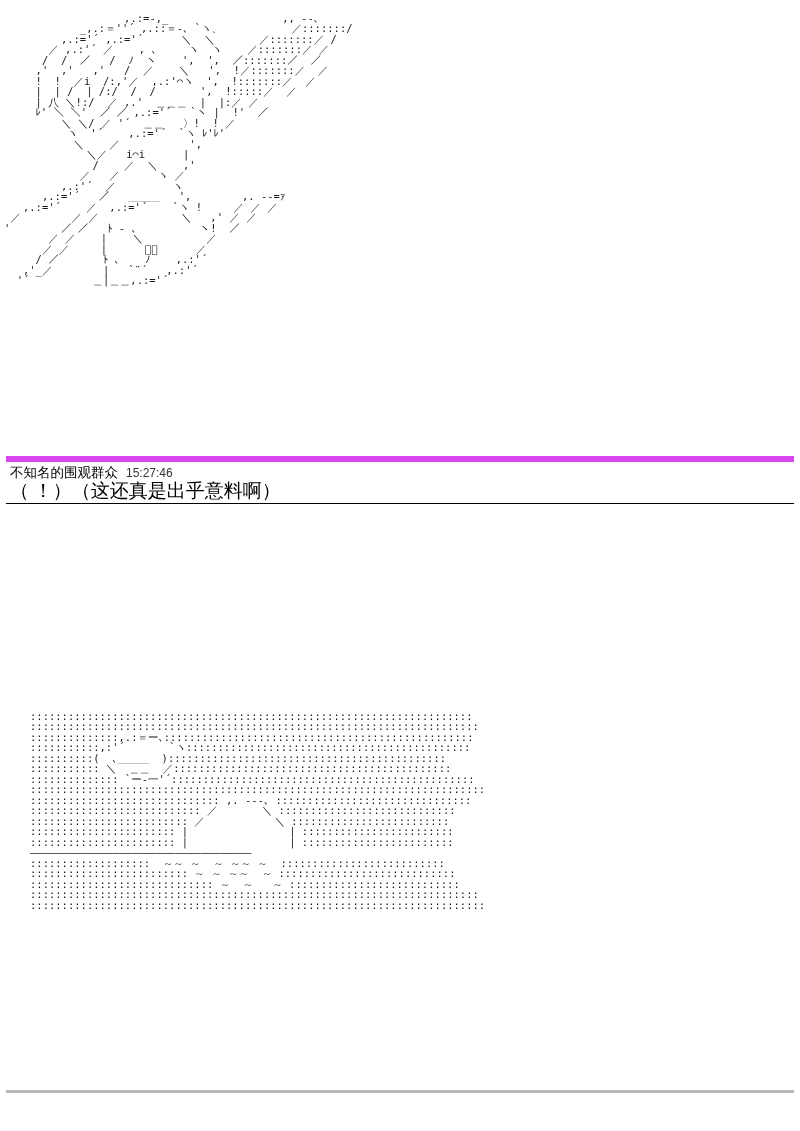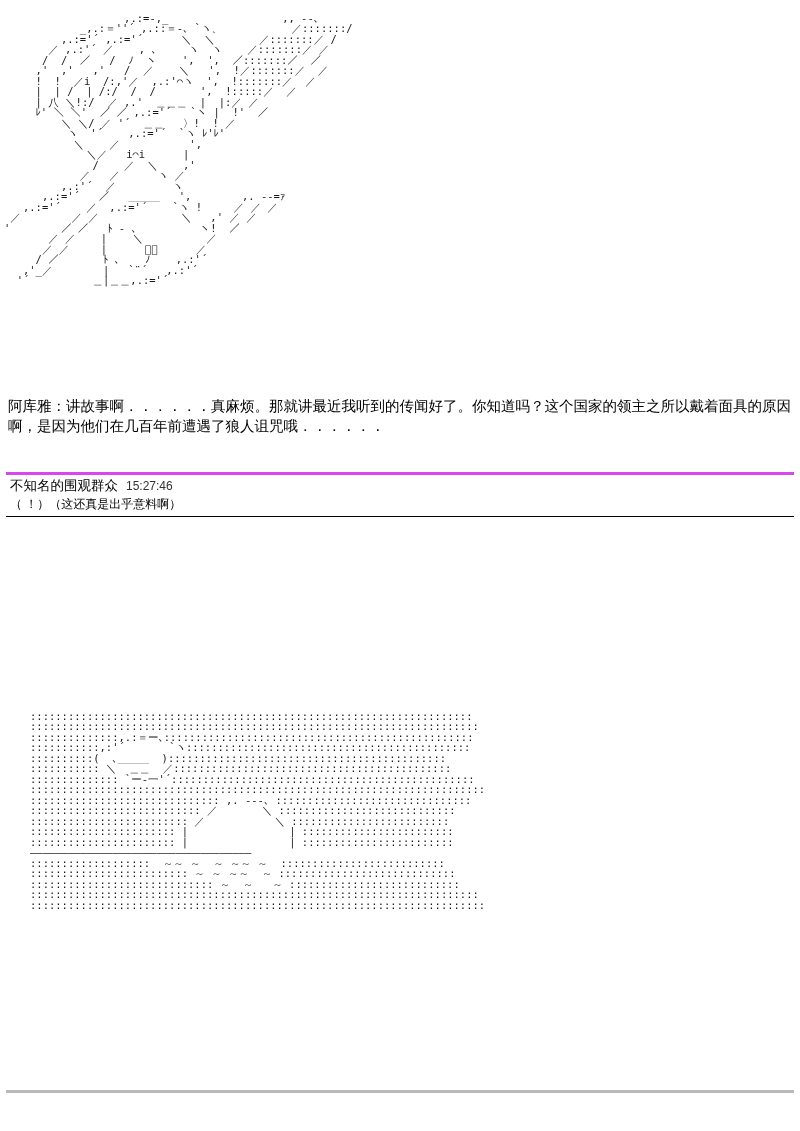--- a/index.html
+++ b/index.html
@@ -54,23 +54,23 @@
     font-size: 14.5px;
     line-height: 20px;
     color: #000;
     font-family: "DejaVu Sans", "Liberation Sans", sans-serif;
   }
 
   
   #comment-box {
     position: absolute;
     left: 6px;
-    top: 472px;
+    top: 456px;
     width: 788px;
-    border-top: 3px solid #d946ef;
+    border-top: 6px solid #d946ef;
     border-bottom: 1px solid #000;
     box-sizing: border-box;
     padding: 2px 0 3px 4px;
     background: #fff;
   }
   .comment {
     margin: 0;
     padding: 0;
   }
   .comment-head {
@@ -81,23 +81,23 @@
   .comment-name {
     color: #000;
   }
   .comment-time {
     color: #333;
     font-size: 12px;
     margin-left: 8px;
     font-family: "Liberation Sans", sans-serif;
   }
   .comment-body {
-    font-size: 12px;
+    font-size: 19px;
     line-height: 18px;
-    font-family: Liberation Sans, sans-serif;
+    font-family: Liberation Serif, serif;
   }
 
   
   #bottom-rule {
     position: absolute;
     left: 6px;
     top: 1090px;
     width: 788px;
     height: 3px;
     background: #b9b9b9;
@@ -128,21 +128,20 @@
       ,.:='´   ／   ＿＿＿   ',        ,. -‐=ｧ
    ,.:='´    ／  ,.:='´    `ヽ !     ／ ／ ／
  ／        ／ ／             ＼   ,' ／ ／
 '        ／ ／   ﾄ ‐ ､          ヽ!  ／
        ／ ／    |    ＼          ／
       ／ ／     |      ﾞ､      ／
      / ／       ﾄ ､    ﾉ    ,.:'´
    ,'_／        |   `¨´   ,.:'´
   '´          ＿|＿＿,.:='´</pre>
 
-  <div id="narration">阿库雅：讲故事啊．．．．．．真麻烦。那就讲最近我听到的传闻好了。你知道吗？这个国家的领主之所以戴着面具的原因啊，是因为他们在几百年前遭遇了狼人诅咒哦．．．．．．</div>
 
   <div id="comment-box">
 
     <div class="comment">
       <div class="comment-head">
         <span class="comment-name">不知名的围观群众</span><span class="comment-time">15:27:46</span>
       </div>
       <div class="comment-body">（ ！）（这还真是出乎意料啊）</div>
     </div>
 

